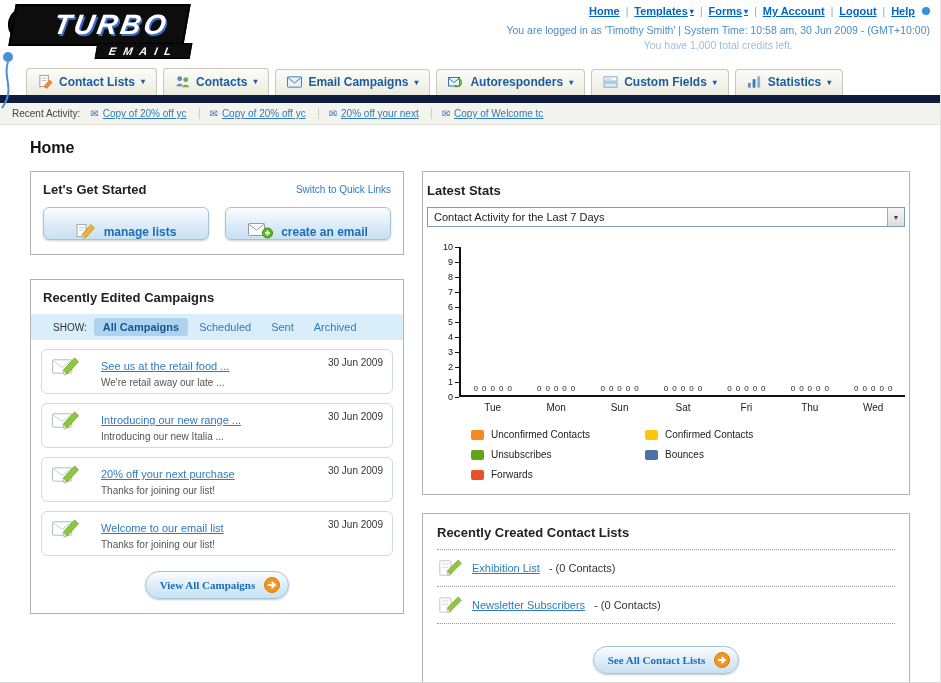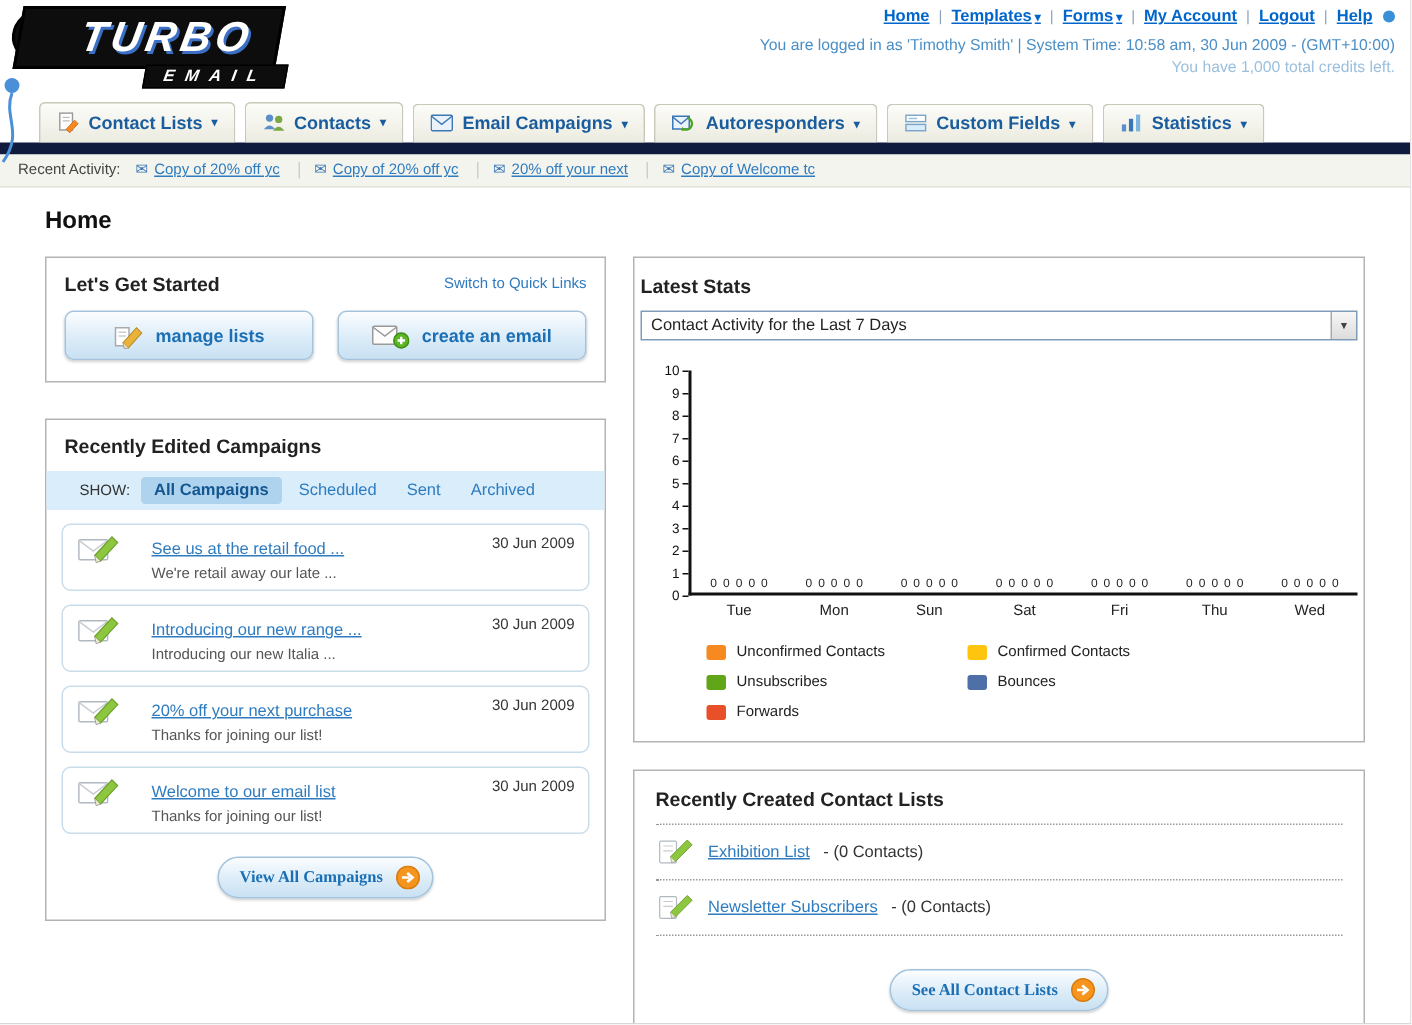--- a/index.html
+++ b/index.html
@@ -23,21 +23,21 @@
               border:1px solid #000; }
   .logo-cord { position:absolute; left:0; top:50px; }
 
   .header-right { position:absolute; right:10px; top:5px; text-align:right; }
   .top-links { display:flex; align-items:center; justify-content:flex-end; gap:4px; }
   .top-links a { color:#0066cc; font-size:11px; font-weight:bold; text-decoration:underline; cursor:pointer; display:inline-flex; align-items:center; gap:2px; }
   .sep { color:#8aa4c0; font-size:10px; margin:0 2px; }
   .dd { font-size:8px; color:#0066cc; }
   .help-dot { width:8px; height:8px; border-radius:50%; background:#3a8fd9; display:inline-block; margin-left:3px; }
   .login-info { color:#4a8fc7; font-size:10.5px; margin-top:7px; }
-  .credits { color:#9bbfdd; font-size:10.5px; margin-top:3px; }
+  .credits { color:#9bbfdd; font-size:10.5px; margin-top:3px;text-align:center; }
 
   
   .tabs { display:flex; gap:6px; padding-left:26px; align-items:flex-end; height:31px; }
   .tab { display:inline-flex; align-items:center; gap:6px; padding:5px 11px 6px;
          background:linear-gradient(#fcfcf9,#ecebe0); border:1px solid #c9c8ba; border-bottom:none;
          border-radius:4px 4px 0 0; color:#1a5d9e; font-size:12px; font-weight:bold; cursor:pointer; white-space:nowrap; }
   .tab .dd { color:#1a5d9e; }
   .dark-bar { height:8px; background:#101c3d; }
 
   
@@ -55,21 +55,21 @@
   .columns { display:flex; gap:18px; align-items:flex-start; }
   .col-left { width:374px; flex:none; display:flex; flex-direction:column; gap:24px; }
   .col-right { flex:1; display:flex; flex-direction:column; gap:18px; }
   .panel { border:1px solid #b3b3b3; background:#fff; }
   .panel h2 { font-size:13px; color:#222; }
 
   
   .panel-head { display:flex; justify-content:space-between; align-items:center; padding:10px 12px 8px; }
   .switch-link { font-size:10px; color:#2e7bbf; cursor:pointer; }
   .gs-buttons { display:flex; gap:16px; padding:2px 12px 14px; }
-  .gs-btn { flex:1; display:flex; align-items:center; justify-content:center; gap:8px; height:33px;
+  .gs-btn { flex:1; display:flex; align-items:flex-end; justify-content:center; gap:8px; height:33px;
             border:1px solid #a3c3dd; border-radius:6px;
             background:linear-gradient(#fbfdff,#dcecf8 55%,#c9e1f3); color:#1a6fb5; font-weight:bold;
             font-size:12px; box-shadow:0 1px 2px rgba(0,0,0,.18); cursor:pointer; font-family:inherit; }
 
   
   .campaigns { padding-bottom:12px; }
   .campaigns h2 { padding:10px 12px 9px; }
   .filter-bar { display:flex; align-items:center; gap:2px; background:#d9edfa; padding:4px 22px; font-size:11px; }
   .show-label { color:#333; font-size:10px; margin-right:5px; }
   .filter { color:#2e7bbf; padding:3px 9px; border-radius:3px; cursor:pointer; }

